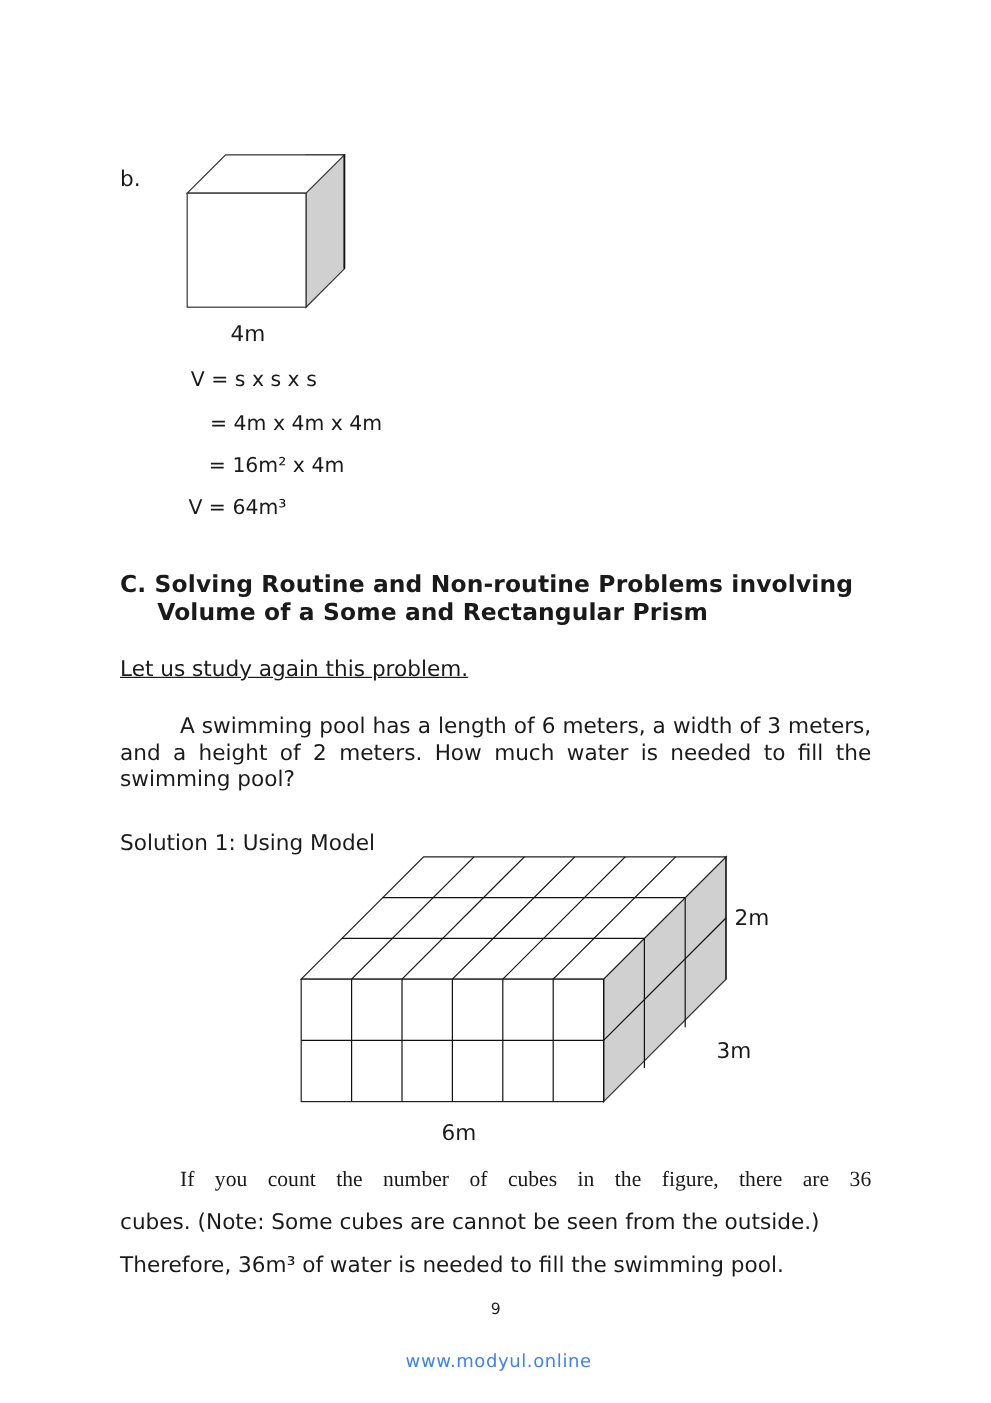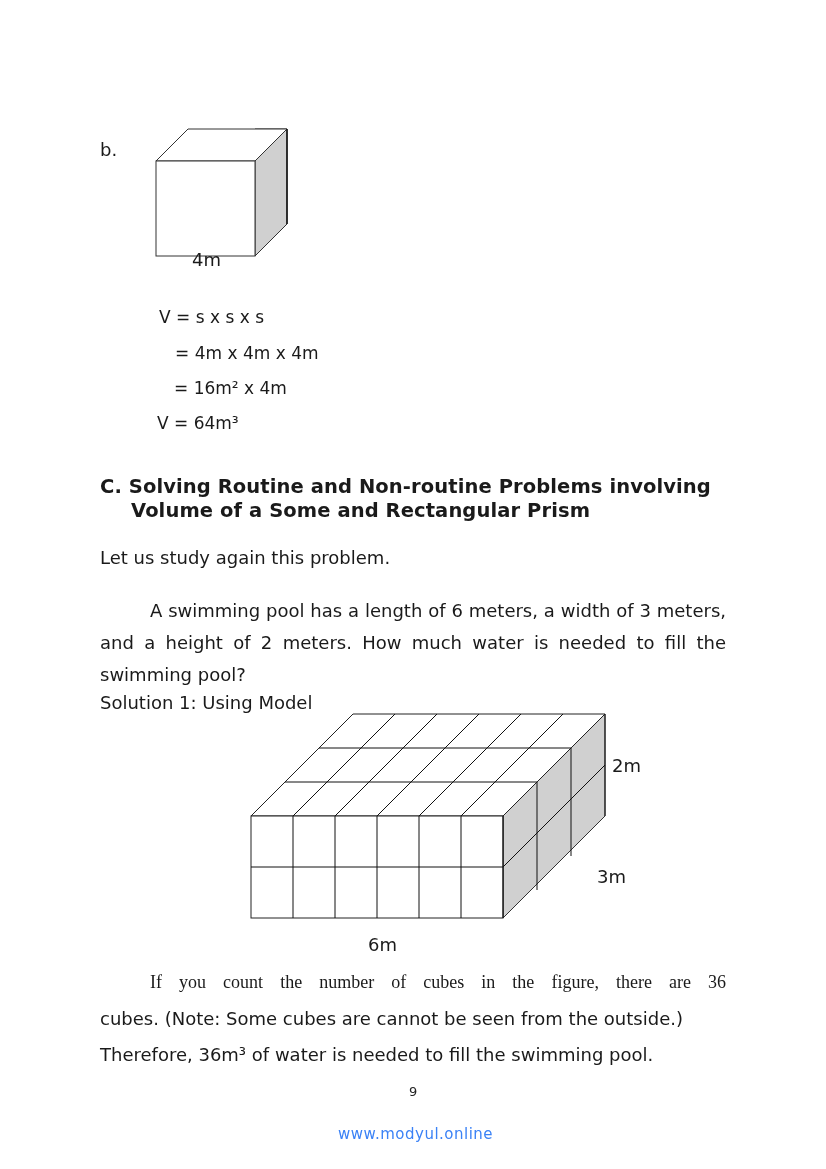--- a/index.html
+++ b/index.html
@@ -2,47 +2,47 @@
 <html><head>
 <meta charset="utf-8">
 <style>
   html, body { margin:0; padding:0; background:#ffffff; }
   body { width:826px; height:1169px; position:relative; overflow:hidden;
          font-family:"DejaVu Sans", sans-serif; color:#1a1a1a; }
   .abs { position:absolute; white-space:nowrap; }
   .txt { font-size:18px; }
   .eq { font-size:17px; }
   .heading { font-size:19.5px; font-weight:bold; letter-spacing:0.1px;text-align:right; }
-  .para { position:absolute; left:100px; width:626px; font-size:18px; line-height:32px; text-align:justify; }
+  .para { position:absolute; left:100px; width:626px; font-size:18px; line-height:22px; text-align:justify; }
   .italic { }
   .pagenum { font-size:13px; color:#222; }
   .watermark { font-size:15px; color:#3b82f6; letter-spacing:0.5px; }
 </style>
 </head>
 <body>
 
 <div class="abs txt" style="left:100px;top:139px;">b.</div>
 
 <svg class="abs" style="left:150px;top:124px;" width="145" height="140">
   <polygon points="105,5 137,5 137,100 105,132" fill="#d0d0d0" stroke="#333" stroke-width="1"></polygon>
   <polygon points="6,37 38,5 137,5 105,37" fill="#fff" stroke="#333" stroke-width="1"></polygon>
   <rect x="6" y="37" width="99" height="95" fill="#fff" stroke="#333" stroke-width="1"></rect>
   <line x1="137" y1="5" x2="137" y2="100" stroke="#111" stroke-width="1.5"></line>
 </svg>
-<div class="abs txt" style="left:192px;top:249px;">4m</div>
+<div class="abs txt" style="left:192px;top:268px;">4m</div>
 
 <div class="abs eq" style="left:159px;top:307px;">V = s x s x s</div>
 <div class="abs eq" style="left:175px;top:343px;">= 4m x 4m x 4m</div>
 <div class="abs eq" style="left:174px;top:378px;">= 16m² x 4m</div>
 <div class="abs eq" style="left:157px;top:413px;">V = 64m³</div>
 
 <div class="abs heading" style="left:100px;top:475px;">C. Solving Routine and Non-routine Problems involving</div>
 <div class="abs heading" style="left:131px;top:499px;">Volume of a Some and Rectangular Prism</div>
 
-<div class="abs txt" style="left:100px;top:547px;">Let us study again this problem.</div>
+<div class="abs txt" style="left:100px;top:547px;text-decoration:underline;">Let us study again this problem.</div>
 
 <div class="para" style="top:595px;text-indent:50px;">A swimming pool has a length of 6 meters, a width of 3 meters, and a height of 2 meters. How much water is needed to fill the swimming pool?</div>
 
 <div class="abs txt italic" style="left:100px;top:692px;">Solution 1: Using Model</div>
 
 <svg id="prism" class="abs" style="left:240px;top:700px;" width="420" height="230">
     <polygon points="263,116 365,14 365,116 263,218" fill="#d0d0d0" stroke="#333" stroke-width="1"></polygon>
     <polygon points="11,116 113,14 365,14 263,116" fill="#fff" stroke="#222" stroke-width="1"></polygon>
     <rect x="11" y="116" width="252" height="102" fill="#fff" stroke="#222" stroke-width="1"></rect>
     <line x1="53" y1="116" x2="53" y2="218" stroke="#111" stroke-width="1"></line>

